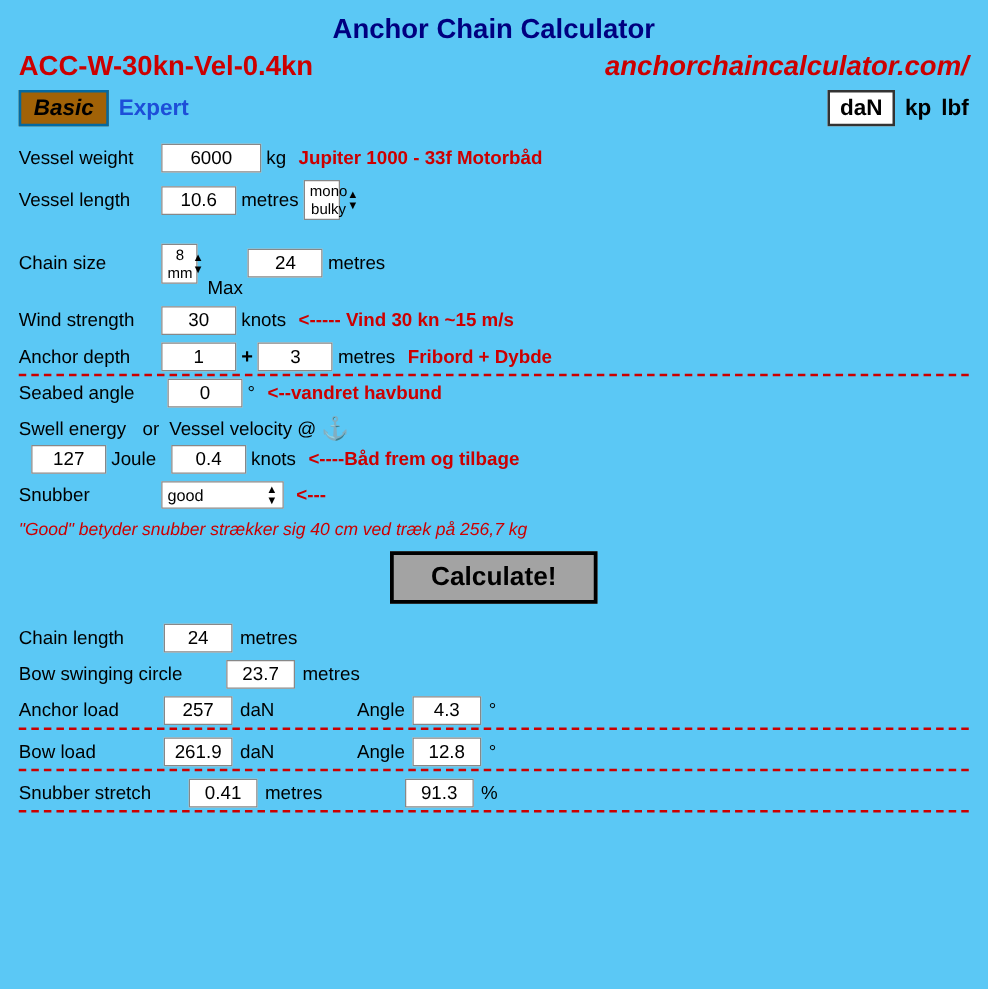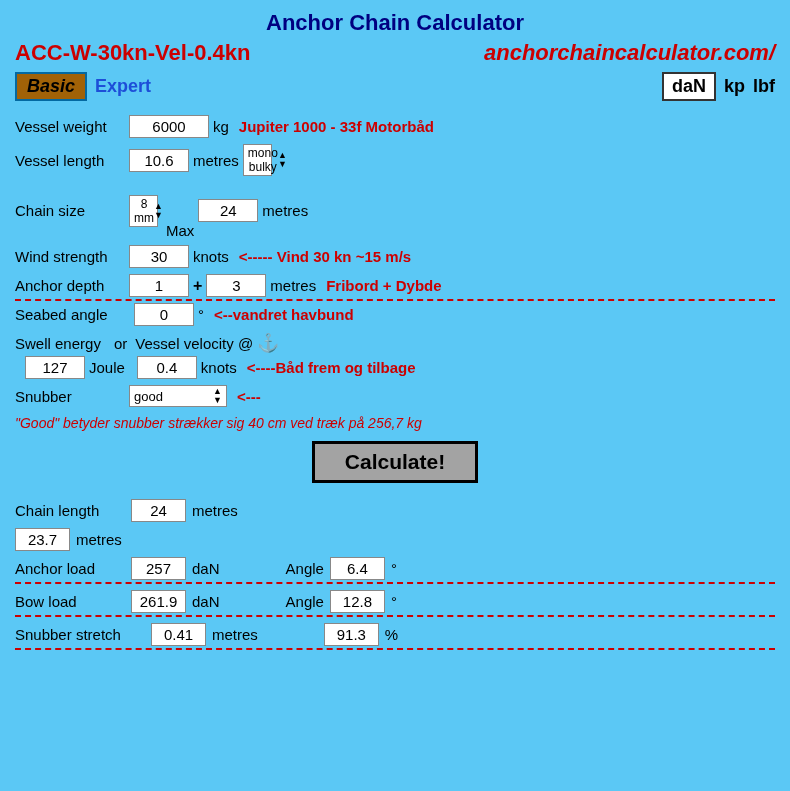--- a/index.html
+++ b/index.html
@@ -284,30 +284,31 @@
 
 <div class="results-section">
 
   <div class="result-row">
     <span class="label">Chain length</span>
     <span class="result-box result-sm">24</span>
     <span class="unit-lbl">metres</span>
   </div>
 
   <div class="result-row">
+    <span class="label" style="min-width:160px;">Bow swinging circle</span>
     <span class="result-box result-sm">23.7</span>
     <span class="unit-lbl">metres</span>
   </div>
 
   <div class="result-row dashed-underline">
     <span class="label">Anchor load</span>
     <span class="result-box result-sm">257</span>
     <span class="unit-lbl">daN</span>
     <span class="unit-lbl" style="margin-left:60px;">Angle</span>
-    <span class="result-box result-sm">6.4</span>
+    <span class="result-box result-sm">4.3</span>
     <span class="unit-lbl">°</span>
   </div>
 
   <div class="result-row dashed-underline">
     <span class="label">Bow load</span>
     <span class="result-box result-sm">261.9</span>
     <span class="unit-lbl">daN</span>
     <span class="unit-lbl" style="margin-left:60px;">Angle</span>
     <span class="result-box result-sm">12.8</span>
     <span class="unit-lbl">°</span>

